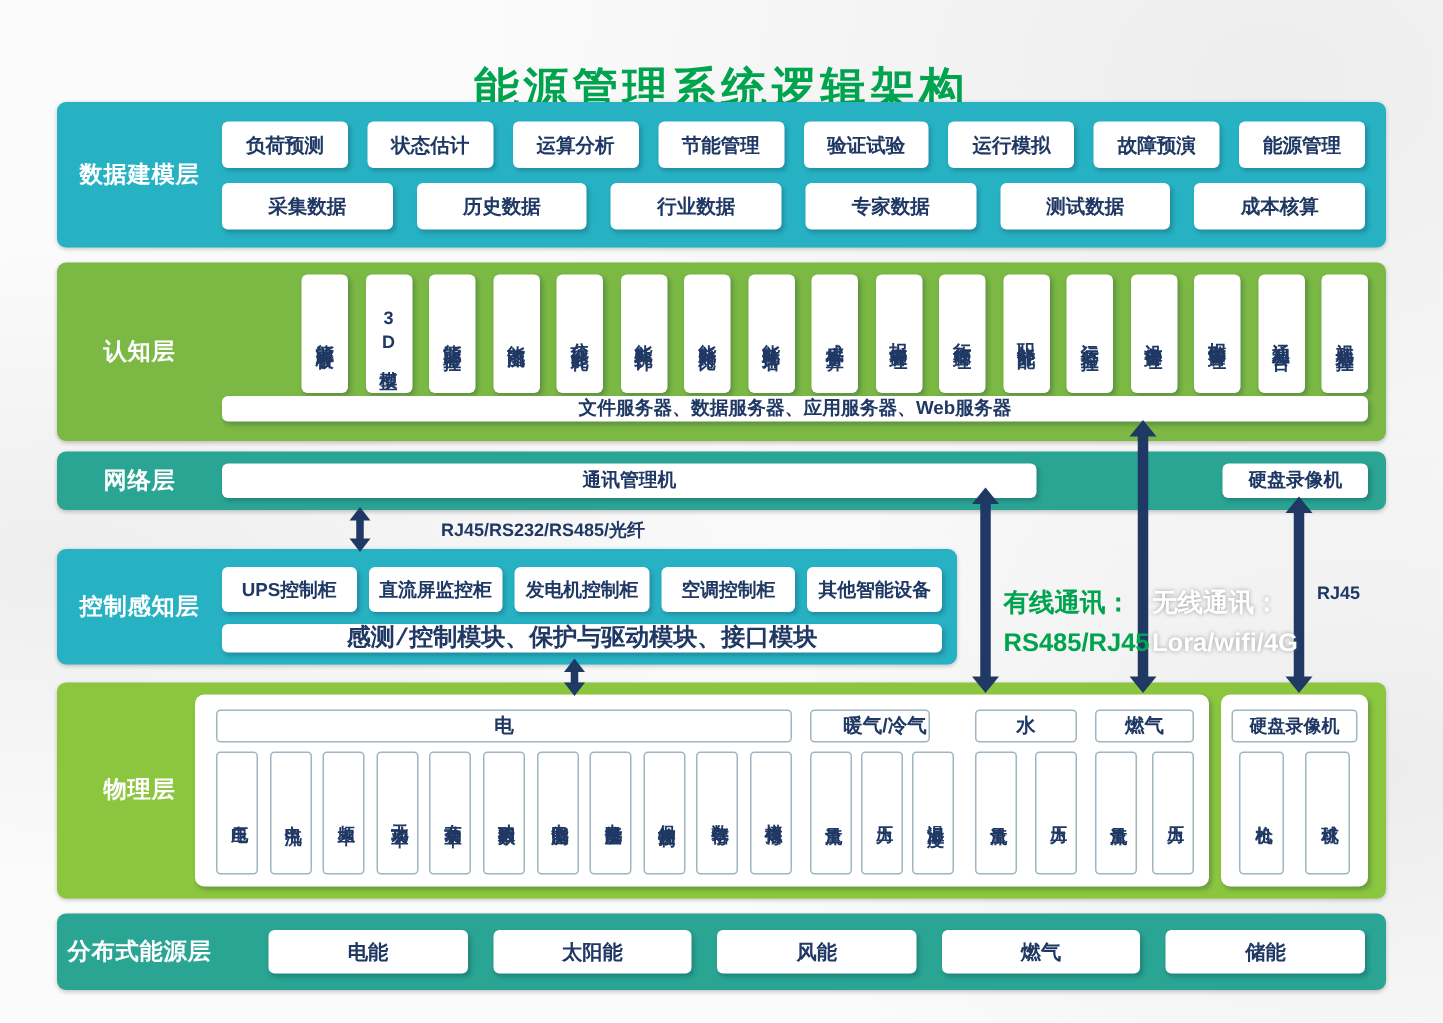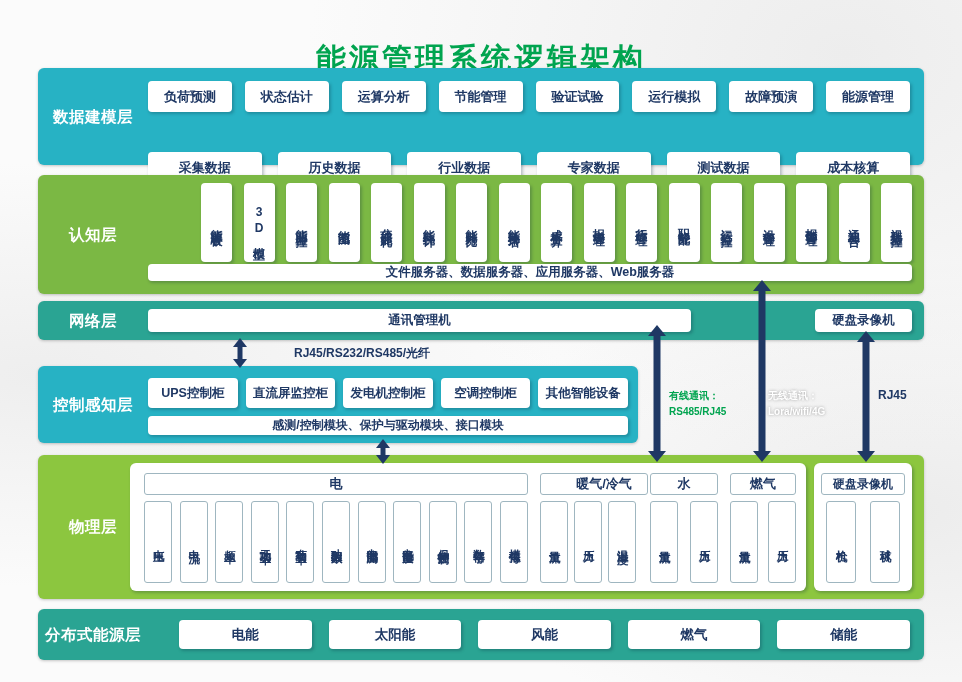--- a/index.html
+++ b/index.html
@@ -34,61 +34,61 @@
     text-align: center; color: #fff; font-weight: 700; font-size: 15.5px; letter-spacing: .5px;
   }
   .wbox {
     background: #fff; border-radius: 4px; color: #1f3864; font-weight: 600;
     display: flex; align-items: center; justify-content: center;
     box-shadow: 1.5px 2px 3px rgba(10,40,60,.25); font-size: 13px; white-space: nowrap;
   }
   
   .l1-row { position: absolute; left: 110px; right: 14px; display: flex; }
   .l1-row1 { top: 13px; height: 31px; gap: 13px; }
-  .l1-row2 { top: 54px; height: 31px; gap: 16px; margin-top: 30px; }
+  .l1-row2 { top: 54px; height: 31px; gap: 16px; }
   .l1-row .wbox { flex: 1; }
   
   .vitems { position: absolute; left: 163px; right: 12px; top: 8px; height: 79px;
             display: flex; justify-content: space-between; }
   .vbox {
     width: 31px; background: #fff; border-radius: 4px; color: #1f3864;
     writing-mode: vertical-rl; text-orientation: upright;
     display: flex; align-items: center; justify-content: center;
     font-size: 12px; font-weight: 600; letter-spacing: 2px; line-height: 1;
     box-shadow: 1.5px 2px 3px rgba(10,40,60,.25);
   }
   .server-bar { position: absolute; left: 110px; right: 12px; top: 89px; height: 17px; font-size: 12.5px; }
   
   .comm-bar { position: absolute; left: 110px; width: 543px; top: 8px; height: 23px; font-size: 12.5px; }
   .dvr-box  { position: absolute; left: 777px; width: 97px;  top: 8px; height: 23px; font-size: 12.5px; }
   
   .l4-row { position: absolute; left: 110px; right: 10px; top: 12px; height: 30px; display: flex; gap: 8px; }
   .l4-row .wbox { flex: 1; font-size: 12.5px; }
-  .l4-bar { position: absolute; left: 110px; right: 10px; top: 50px; height: 19px; font-size: 12px; }
+  .l4-bar { position: absolute; left: 110px; right: 10px; top: 50px; height: 19px; font-size: 16px; font-family: Liberation Mono, monospace; }
   
   .phys-main { position: absolute; left: 92px; width: 676px; top: 8px; height: 128px;
                background: #fff; border-radius: 6px; box-shadow: 1.5px 2px 3px rgba(10,40,60,.25); }
   .phys-dvr  { position: absolute; left: 776px; width: 98px; top: 8px; height: 128px;
                background: #fff; border-radius: 6px; box-shadow: 1.5px 2px 3px rgba(10,40,60,.25); }
   .sec-header {
     position: absolute; top: 10px; height: 22px; background: #fff;
     border: 1px solid #9fb6c0; border-radius: 3px; color: #1f3864;
     display: flex; align-items: center; justify-content: center;
     font-size: 13px; font-weight: 700; white-space: nowrap;
   }
   .sec-items { position: absolute; top: 38px; height: 82px; display: flex; justify-content: space-between; }
   .pbox {
     width: 28px; background: #fff; border: 1px solid #9fb6c0; border-radius: 3px; color: #1f3864;
     writing-mode: vertical-rl; text-orientation: upright;
     display: flex; align-items: center; justify-content: center;
     font-size: 11.5px; font-weight: 600; letter-spacing: 1px; line-height: 1;
   }
   .sec-elec  .sec-h { left: 14px;  width: 384px; }
   .sec-elec  .sec-items { left: 14px;  width: 384px; }
-  .sec-hvac  .sec-h { left: 410px; width: 108px; padding-left: 20px; }
+  .sec-hvac  .sec-h { left: 410px; width: 80px; padding-left: 20px; }
   .sec-hvac  .sec-items { left: 410px; width: 96px; }
   .sec-water .sec-h { left: 520px; width: 68px; }
   .sec-water .sec-items { left: 520px; width: 68px; }
   .sec-gas   .sec-h { left: 600px; width: 66px; }
   .sec-gas   .sec-items { left: 600px; width: 66px; }
   .dvr-h { left: 7px; width: 84px; font-size: 12px; }
   .dvr-items { left: 12px; width: 74px; }
   .dvr-items .pbox { width: 30px; }
   
   .l6-row { position: absolute; left: 110px; right: 14px; top: 11px; height: 29px; display: flex; gap: 17px; padding-left: 31px; }
@@ -106,21 +106,21 @@
   .varrow.small .shaft { width: 5px; top: 7px; bottom: 7px; }
   .varrow.small .head-top { border-left-width: 7px; border-right-width: 7px; border-bottom-width: 9px; }
   .varrow.small .head-bot { border-left-width: 7px; border-right-width: 7px; border-top-width: 9px; }
   #arrowA { left: 646px; top: 325px; height: 137px; }
   #arrowB { left: 751px; top: 280px; height: 182px; }
   #arrowC { left: 855px; top: 331px; height: 131px; }
   #arrowD { left: 229px; top: 338px; height: 30px; }
   #arrowE { left: 372px; top: 439px; height: 25px; }
   
   .bus-label { position: absolute; left: 250px; top: 345px; font-size: 12px; font-weight: 700; color: #1f3864; z-index: 6; margin-left: 44px; }
-  .conn-2line { position: absolute; font-size: 10px; font-weight: 700; line-height: 1.6; z-index: 6; white-space: nowrap; }
+  .conn-2line { position: absolute; font-size: 17px; font-weight: 700; line-height: 1.6; z-index: 6; white-space: nowrap; }
   .wired-label    { left: 669px; top: 388px; color: #00a44f; }
   .wireless-label { left: 768px; top: 388px; color: #ffffff; text-shadow: 0 0 3px rgba(110,110,110,.65); }
   .rj45-right     { position: absolute; left: 878px; top: 388px; font-size: 12px; font-weight: 700; color: #1f3864; z-index: 6; }
 </style>
 </head>
 <body>
 
 <div class="page">
 
   <h1 class="title">能源管理系统逻辑架构</h1>

